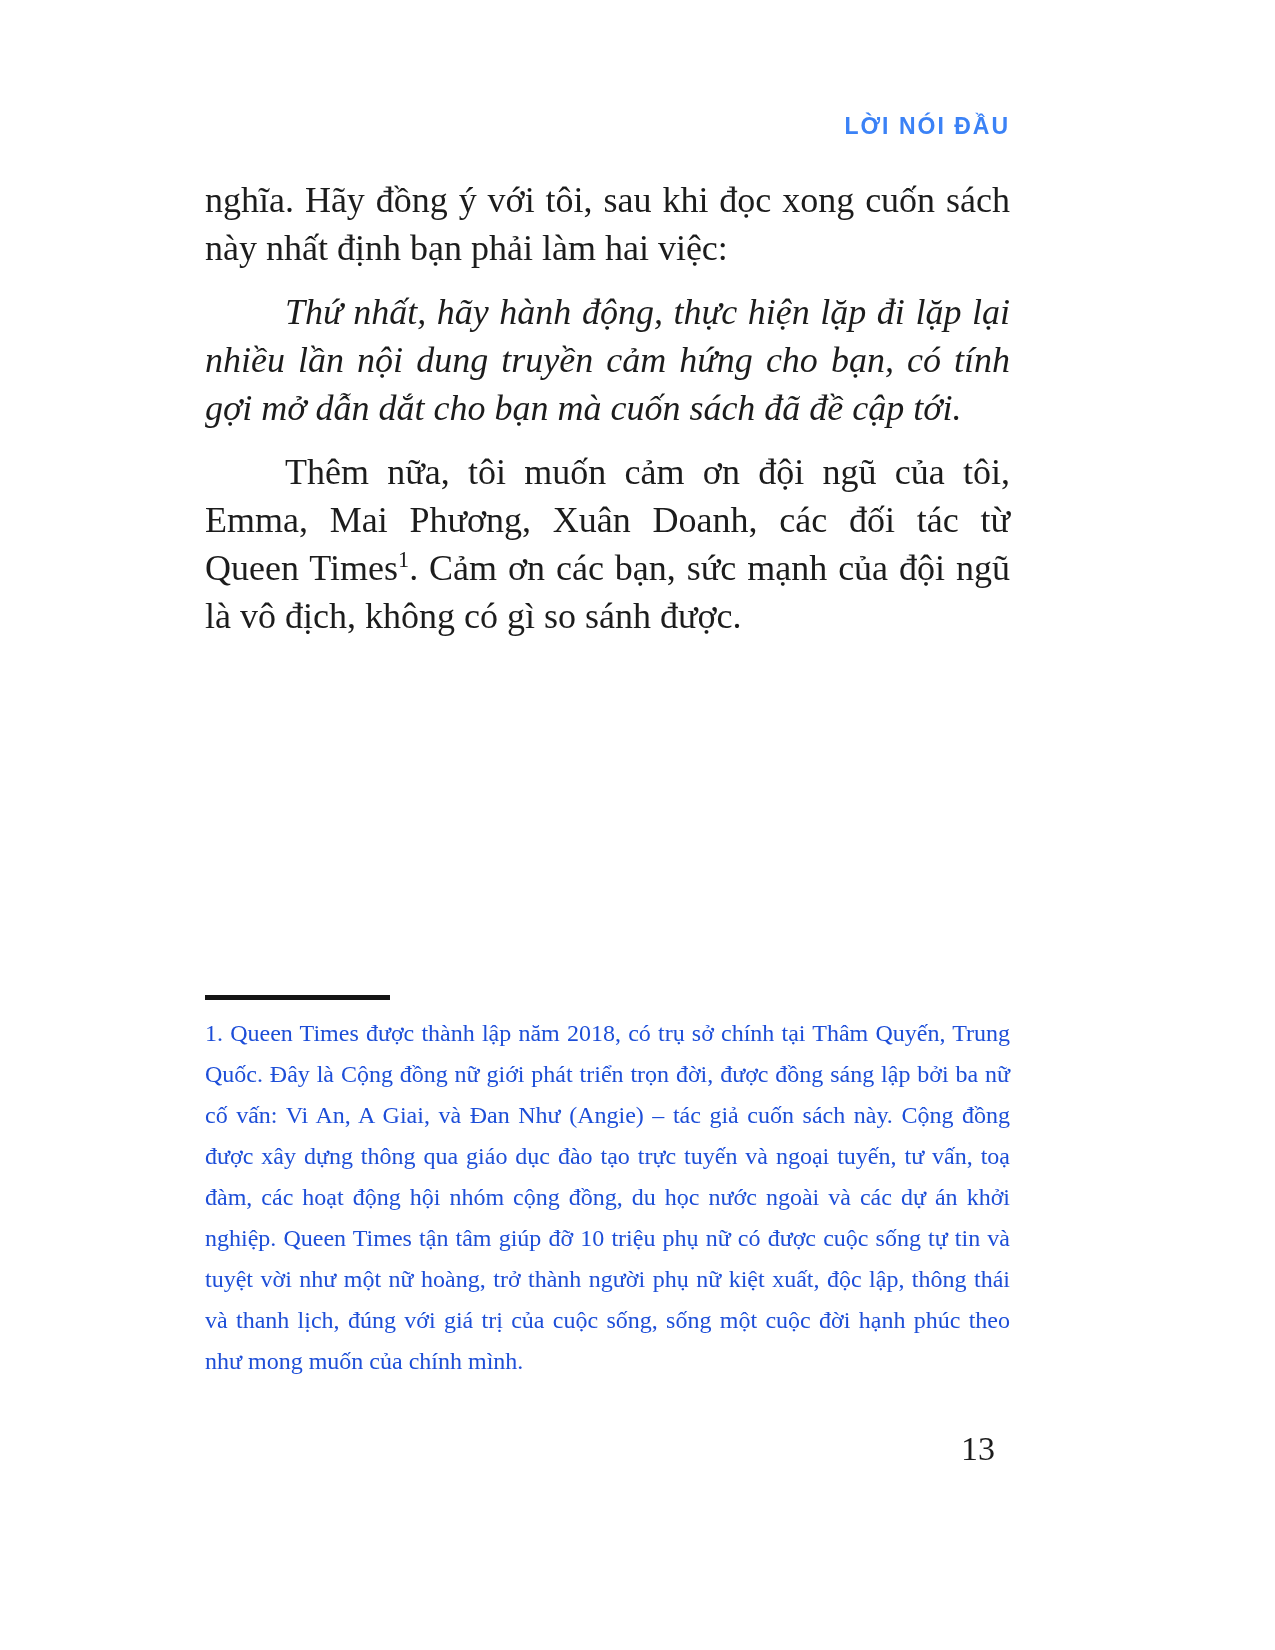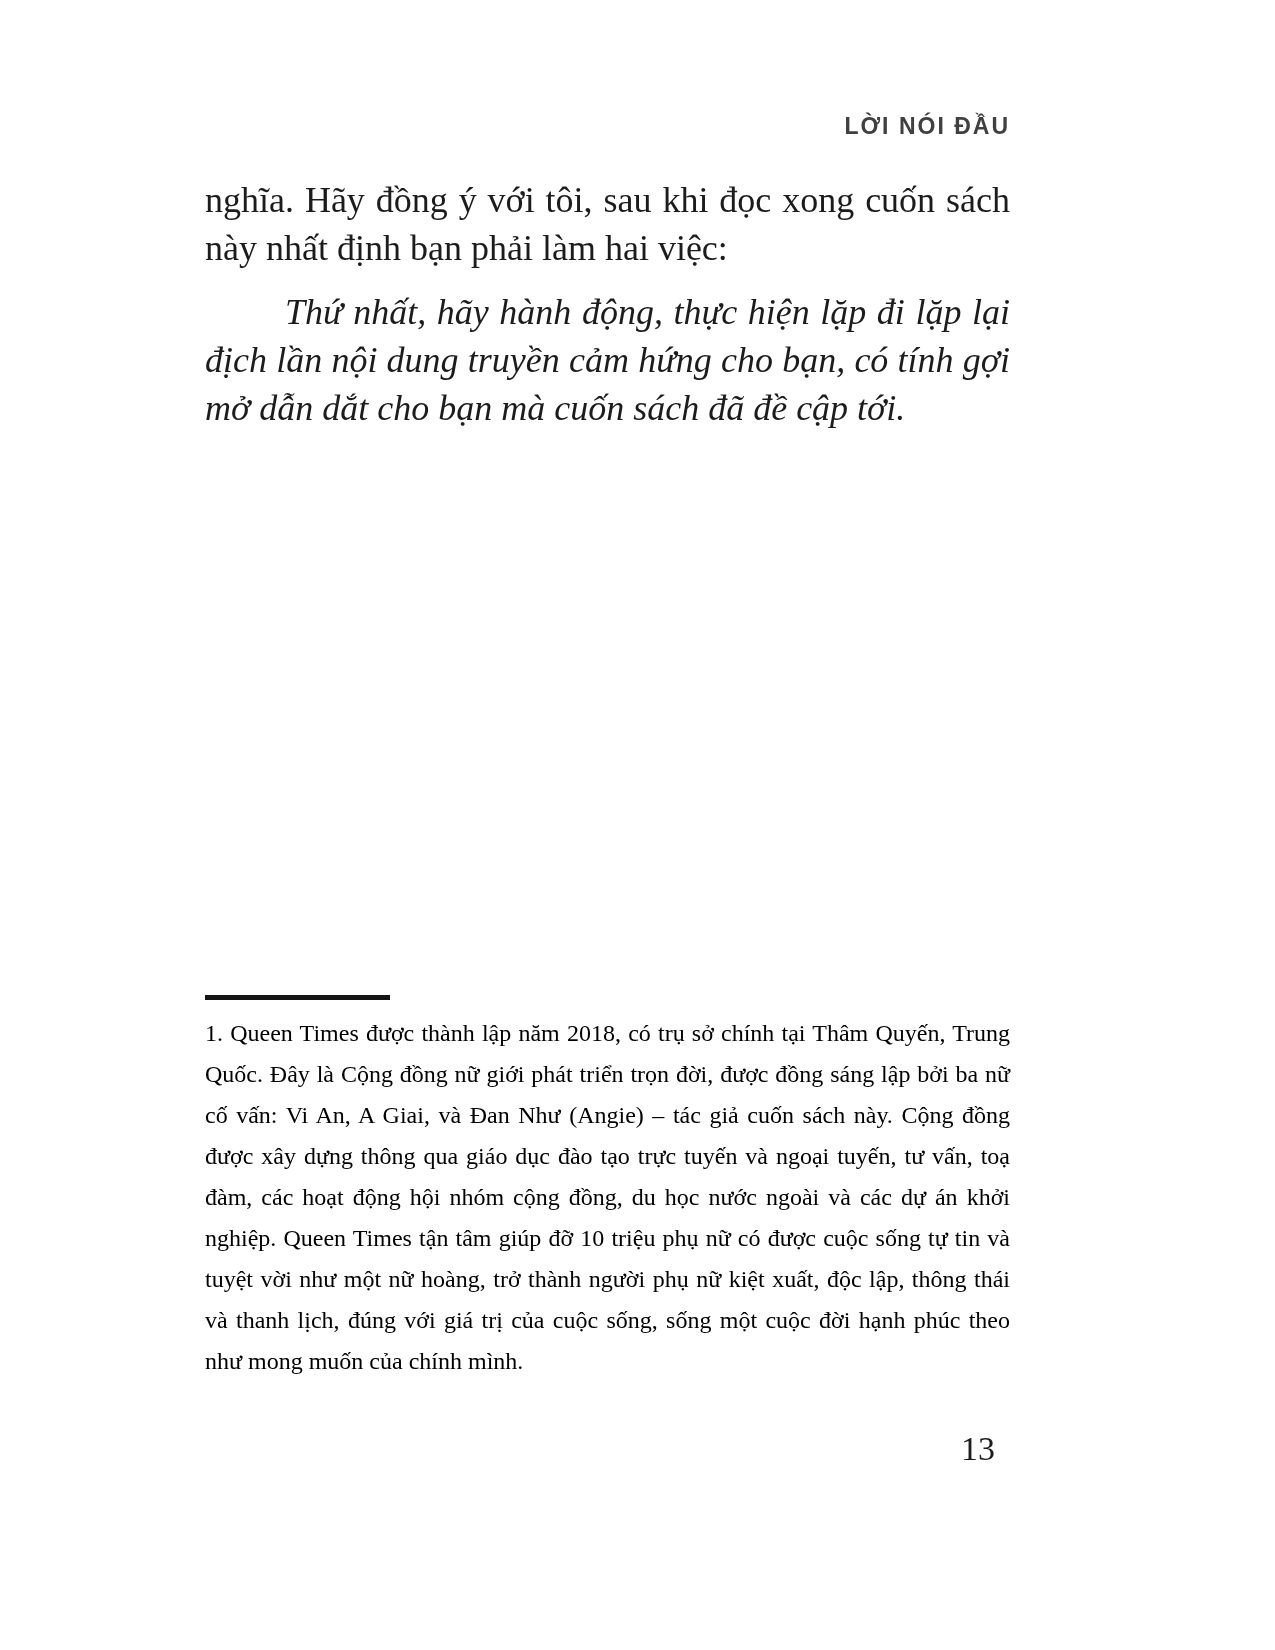--- a/index.html
+++ b/index.html
@@ -22,21 +22,21 @@
     height: 100%;
   }
   .running-header {
     position: absolute;
     top: 113px;
     right: 0;
     font-family: "Liberation Sans", sans-serif;
     font-size: 23px;
     font-weight: bold;
     letter-spacing: 2px;
-    color: #404040;
+    color: #3b82f6;
     white-space: nowrap;
   }
   .body-block {
     position: absolute;
     top: 176px;
     left: 0;
     width: 100%;
   }
   .body-block p {
     font-size: 36px;
@@ -61,45 +61,46 @@
   .footnote-rule {
     width: 185px;
     height: 5px;
     background: #141414;
     margin-bottom: 13px;
   }
   .footnote-text {
     font-size: 24px;
     line-height: 41px;
     text-align: justify;
-    color: #000000;
+    color: #1d4ed8;
   }
   .page-number {
     position: absolute;
     top: 1430px;
     right: 15px;
     font-size: 34px;
     color: #1c1c1c;
   }
 </style>
 </head>
 <body>
 
 <div class="page">
   <div class="content">
 
     <div class="running-header">LỜI NÓI ĐẦU</div>
 
     <div class="body-block">
       <p>nghĩa. Hãy đồng ý với tôi, sau khi đọc xong cuốn sách này nhất định bạn phải làm hai việc:</p>
 
-      <p class="ital indent">Thứ nhất, hãy hành động, thực hiện lặp đi lặp lại địch lần nội dung truyền cảm hứng cho bạn, có tính gợi mở dẫn dắt cho bạn mà cuốn sách đã đề cập tới.</p>
+      <p class="ital indent">Thứ nhất, hãy hành động, thực hiện lặp đi lặp lại nhiều lần nội dung truyền cảm hứng cho bạn, có tính gợi mở dẫn dắt cho bạn mà cuốn sách đã đề cập tới.</p>
 
 
 
+      <p class="indent"><span>Thêm nữa, tôi muốn cảm ơn đội ngũ của tôi, Emma, Mai Phương, Xuân Doanh, các đối tác từ Queen Times</span><sup class="fn-marker">1</sup><span>. Cảm ơn các bạn, sức mạnh của đội ngũ là vô địch, không có gì so sánh được.</span></p>
     </div>
 
     <div class="footnote-block">
       <div class="footnote-rule"></div>
       <p class="footnote-text">1. Queen Times được thành lập năm 2018, có trụ sở chính tại Thâm Quyến, Trung Quốc. Đây là Cộng đồng nữ giới phát triển trọn đời, được đồng sáng lập bởi ba nữ cố vấn: Vi An, A Giai, và Đan Như (Angie) – tác giả cuốn sách này. Cộng đồng được xây dựng thông qua giáo dục đào tạo trực tuyến và ngoại tuyến, tư vấn, toạ đàm, các hoạt động hội nhóm cộng đồng, du học nước ngoài và các dự án khởi nghiệp. Queen Times tận tâm giúp đỡ 10 triệu phụ nữ có được cuộc sống tự tin và tuyệt vời như một nữ hoàng, trở thành người phụ nữ kiệt xuất, độc lập, thông thái và thanh lịch, đúng với giá trị của cuộc sống, sống một cuộc đời hạnh phúc theo như mong muốn của chính mình.</p>
     </div>
 
     <div class="page-number">13</div>
 
   </div>

